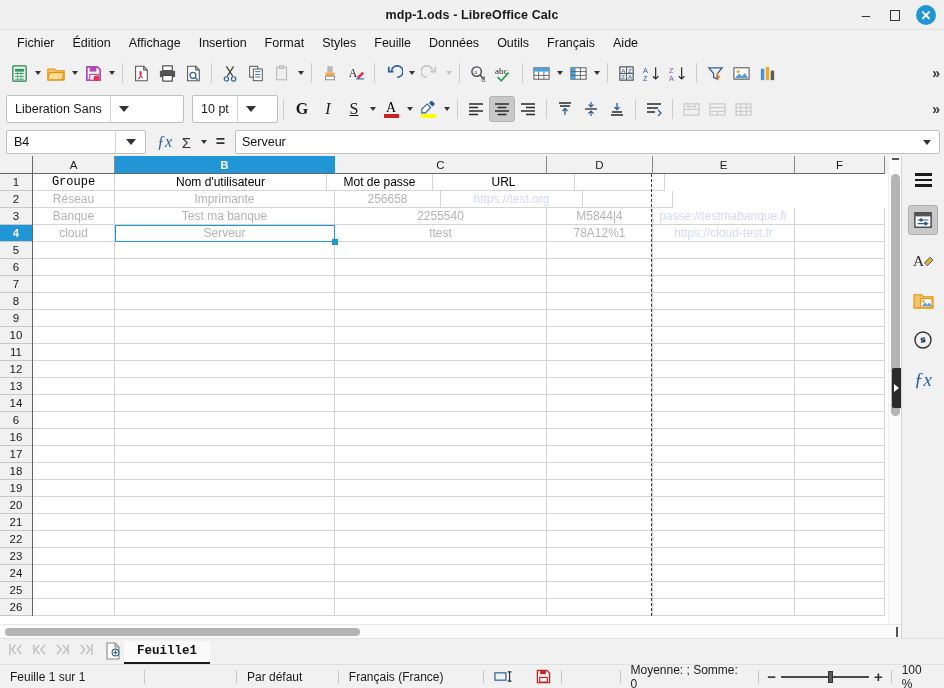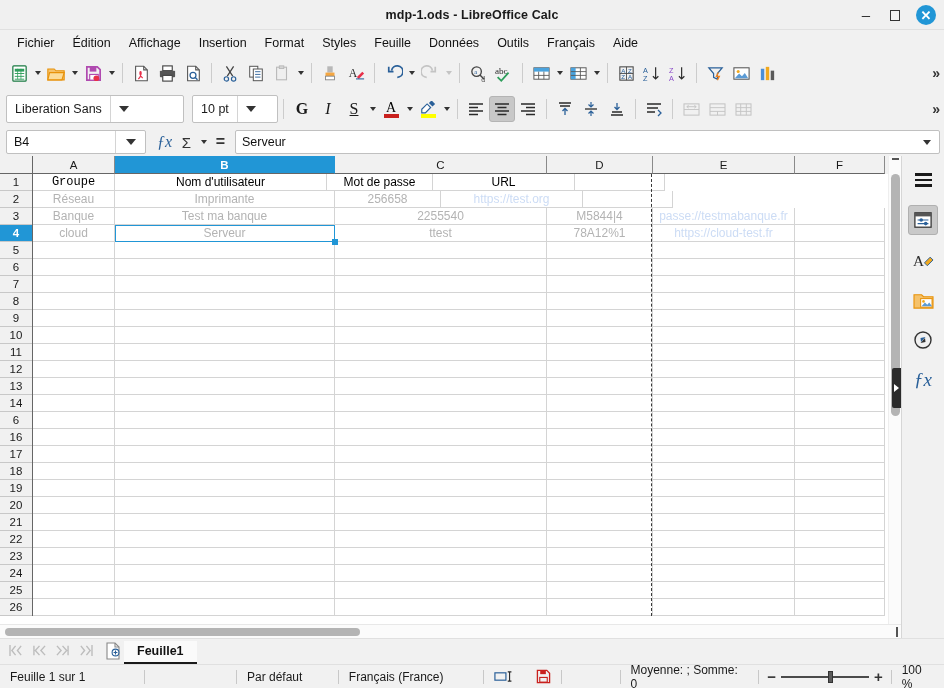--- a/index.html
+++ b/index.html
@@ -96,21 +96,21 @@
 
   
   .sidebar { width:43px; background:#f1f1f1; border-left:1px solid #d6d6d6; display:flex; flex-direction:column;
              align-items:center; padding-top:9px; gap:10px; flex:none;}
   .sb-btn { width:30px; height:30px; display:flex; align-items:center; justify-content:center; border-radius:3px;}
   .sb-btn.active { background:#c9c9c9; border:1px solid #b0b0b0;}
   .hamburger { display:flex; flex-direction:column; gap:3px; }
   .hamburger span { width:17px; height:2.4px; background:#1a1a1a; display:block;}
 
   
-  .tabbar { height:26px; background:#f1f1f1; display:flex; align-items:flex-end; padding-left:6px; flex:none; border-top:1px solid #e0e0e0;}
+  .tabbar { height:26px; background:#f1f1f1; display:flex; align-items:flex-end; padding-left:6px; flex:none; border-top:1px solid #e0e0e0;font-family:Liberation Mono, monospace;}
   .nav-btns { display:flex; align-items:center; gap:6px; padding:0 8px 4px 2px; color:#bdbdbd;}
   .nav-ico { font-size:12px; letter-spacing:-2px;}
   .addsheet { width:22px; height:22px; display:flex;align-items:center;justify-content:center; margin-bottom:2px;}
   .sheet-tab { padding:3px 13px 4px; font-size:12.5px; font-weight:bold; color:#111; background:#fafafa;
                border-bottom:2px solid #1a1a1a; }
 
   
   .statusbar { height:24px; background:#f1f1f1; display:flex; align-items:center; font-size:12px; color:#1a1a1a; flex:none;
                border-top:1px solid #e0e0e0;}
   .st-cell { padding:0 10px; display:flex; align-items:center; height:24px;}

